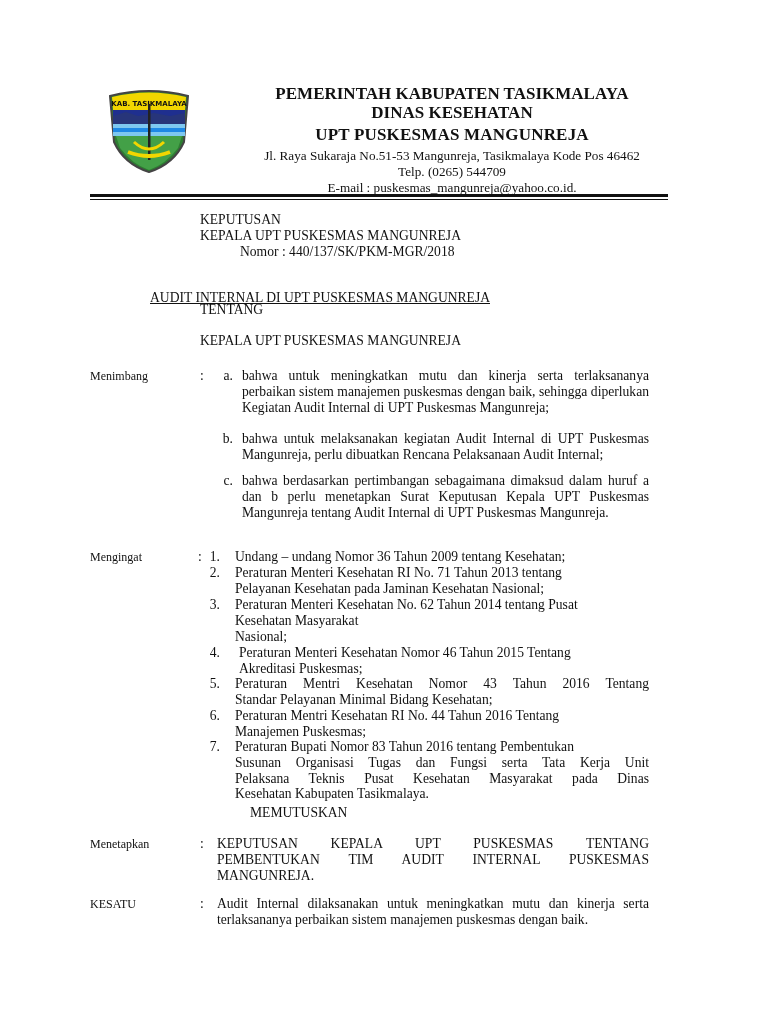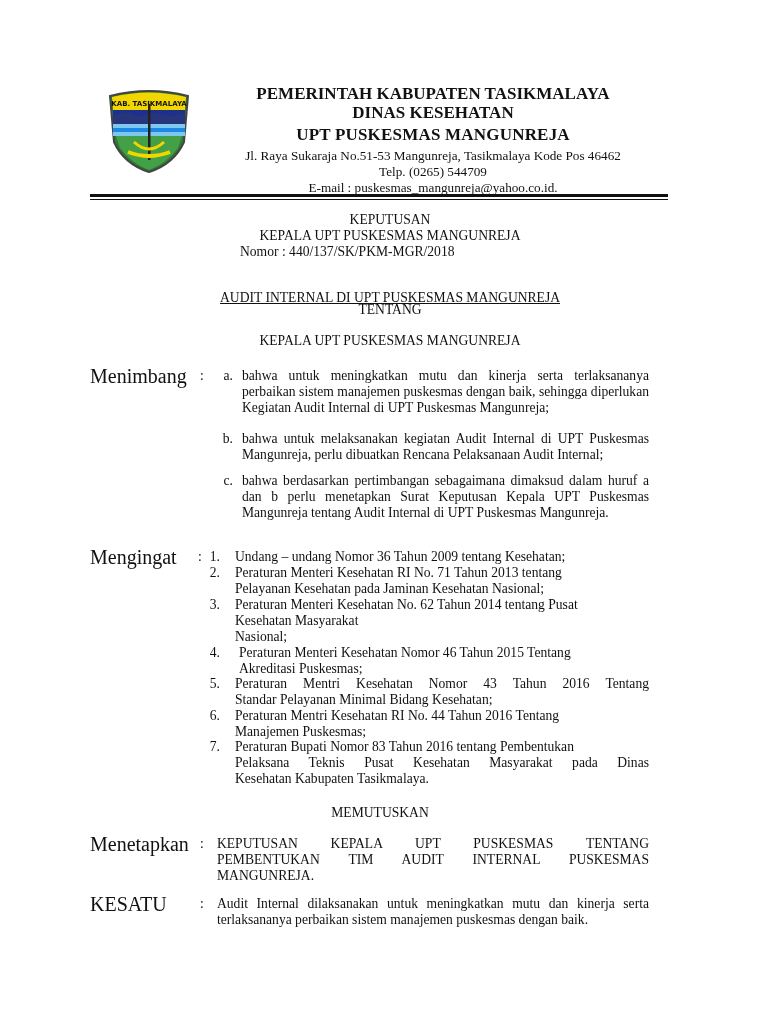--- a/index.html
+++ b/index.html
@@ -2,41 +2,41 @@
 <html><head>
 <meta charset="utf-8">
 <style>
   html, body { margin: 0; padding: 0; background: #ffffff; }
   body { width: 768px; height: 1024px; position: relative; overflow: hidden;
          font-family: "Liberation Serif", serif; color: #111111; }
   .page { position: absolute; left: 0; top: 0; width: 768px; height: 1024px; background: #fff; }
 
   
   .logo { position: absolute; left: 104px; top: 86px; width: 90px; height: 88px; }
-  .kop { position: absolute; left: 198px; top: 84px; width: 470px; text-align: center; }
+  .kop { position: absolute; left: 217px; top: 84px; width: 470px; text-align: center; }
   .kop .l1 { font-size: 17px; font-weight: bold; line-height: 20px; }
   .kop .l2 { font-size: 17px; font-weight: bold; line-height: 18px; }
   .kop .l3 { font-size: 17px; font-weight: bold; line-height: 26px; letter-spacing: 0.2px; }
   .kop .l4, .kop .l5, .kop .l6 { font-size: 13.2px; line-height: 16px; }
   .rule { position: absolute; left: 90px; width: 578px; background: #111; }
   .rule.thick { top: 194px; height: 3px; }
   .rule.thin  { top: 199px; height: 1px; }
 
   
-  .center { position: absolute; text-align: center; font-size: 13.6px; line-height: 16px; }
+  .center { position: absolute; font-size: 13.6px; line-height: 16px; }
   .t-keputusan { left: 200px; width: 380px; top: 212px; }
   .t-kepala { left: 200px; width: 380px; top: 228px; }
   .t-nomor { left: 240px; top: 244px; text-align: left; }
   .t-tentang { left: 200px; width: 380px; top: 274px; margin-top: 28px; }
   .t-subject { left: 150px; width: 480px; top: 290px; text-decoration: underline; }
   .t-kepala2 { left: 200px; width: 380px; top: 333px; }
   .t-memutuskan { left: 250px; width: 260px; top: 805px; }
 
   
-  .sec-label { position: absolute; left: 90px; font-size: 20px; line-height: 16px; }
+  .sec-label { position: absolute; left: 90px; font-size: 12px; line-height: 16px; }
   .colon { position: absolute; font-size: 13.6px; line-height: 16px; }
   .item-mark { position: absolute; font-size: 13.6px; line-height: 16px; text-align: right; width: 20px; }
   .item-text { position: absolute; font-size: 13.6px; line-height: 15.8px; text-align: justify; }
   .jl { text-align-last: justify; }
 </style>
 </head>
 <body>
 
 <div class="page">
 
@@ -121,20 +121,21 @@
 
   <div class="item-mark" style="left:200px; top:708px">6.</div>
   <div class="item-text" style="left:235px; top:708px; width:414px">
     <div>Peraturan Mentri Kesehatan RI No. 44 Tahun 2016 Tentang</div>
     <div>Manajemen Puskesmas;</div>
   </div>
 
   <div class="item-mark" style="left:200px; top:739px">7.</div>
   <div class="item-text" style="left:235px; top:739px; width:414px">
     <div>Peraturan Bupati Nomor 83 Tahun 2016 tentang Pembentukan</div>
+    <div class="jl">Susunan Organisasi Tugas dan Fungsi serta Tata Kerja Unit</div>
     <div class="jl">Pelaksana Teknis Pusat Kesehatan Masyarakat pada Dinas</div>
     <div>Kesehatan Kabupaten Tasikmalaya.</div>
   </div>
 
   <div class="center t-memutuskan">MEMUTUSKAN</div>
 
   <div class="sec-label" style="top:836px">Menetapkan</div>
   <div class="colon" style="left:200px; top:836px">:</div>
   <div class="item-text" style="left:217px; top:836px; width:432px">
     <div class="jl">KEPUTUSAN KEPALA UPT PUSKESMAS TENTANG</div>

